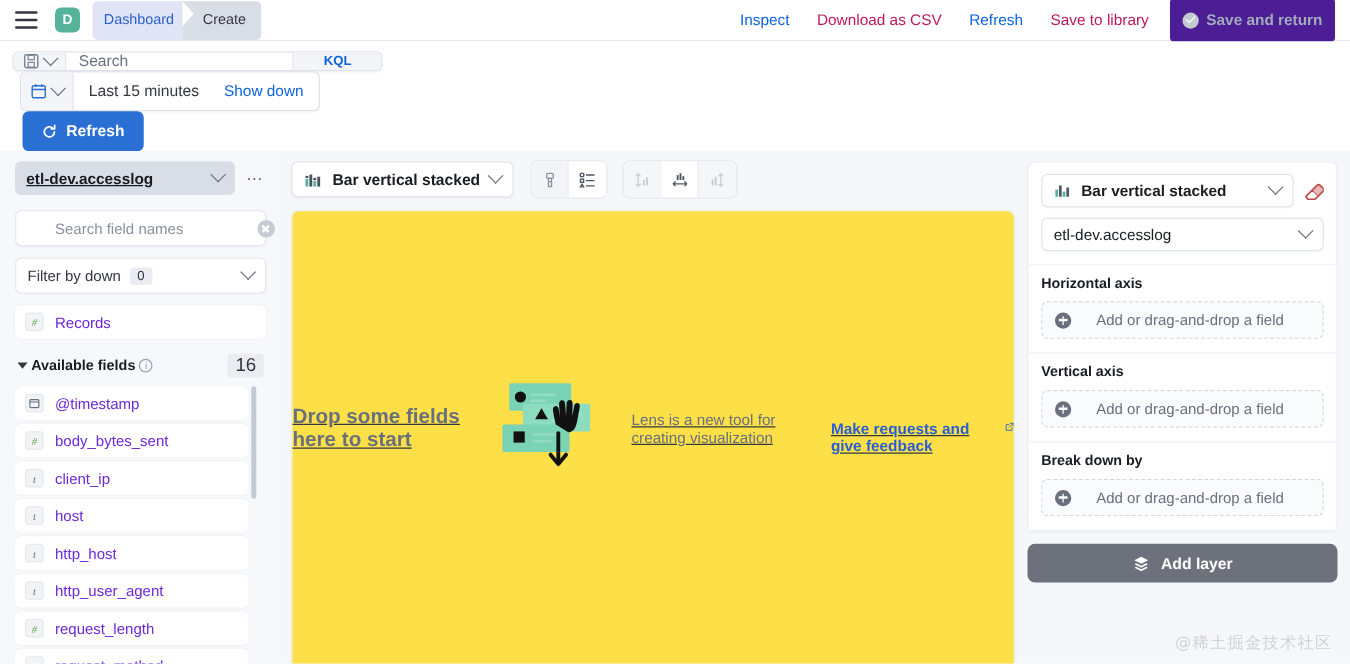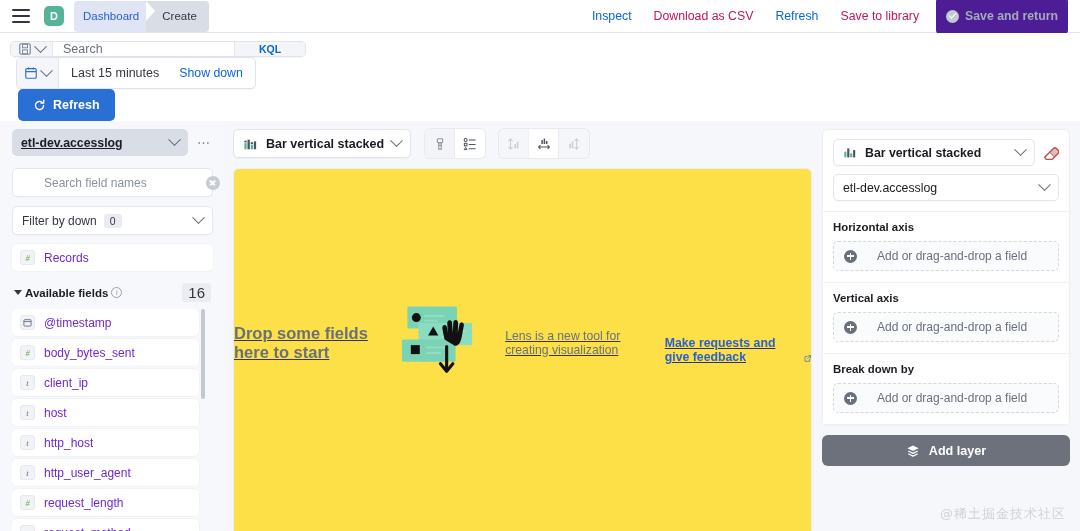--- a/index.html
+++ b/index.html
@@ -174,21 +174,21 @@
 
   .canvas {
     flex:1; background:#fde047; border-radius:6px 6px 0 0; border:1px solid #eceef2; border-bottom:0;
     display:flex; flex-direction:row; align-items:center; justify-content:center; min-height:0;
     box-shadow: 0 1px 3px rgba(0,0,0,.03);
     text-decoration: underline;
   }
   .drop-title { font-size:16.5px; font-weight:700; color:#69707d; margin-bottom: 14px; }
   .illus { width:160px; height:128px; margin-bottom: 18px; }
   .lens-sub { font-size:12.2px; color:#69707d; margin-bottom: 14px; }
-  .lens-link { font-size:12.3px; color:#2a5fd1; font-weight:600; display:flex; align-items:flex-end; gap:6px; cursor:pointer; }
+  .lens-link { font-size:12.3px; color:#2a5fd1; font-weight:600; display:flex; align-items:flex-start; gap:6px; cursor:pointer; }
 
   
   .right { width:260px; min-width:260px; padding: 8px 10px 0 2px; display:flex; flex-direction:column; min-height:0; }
   .cfg-card { background:#fff; border-radius:6px; border:1px solid #edeff3; box-shadow:0 1px 2px rgba(0,0,0,.03); }
   .cfg-top { padding: 9px 10px 10px 10px; }
   .sel-row { display:flex; align-items:center; gap:7px; }
   .select-box {
     flex:1; height:27px; border:1px solid #e2e5ec; border-radius:5px; background:#fff;
     display:flex; align-items:center; padding: 0 9px; gap:8px; cursor:pointer; box-shadow: 0 1px 1px rgba(0,0,0,.02);
   }

